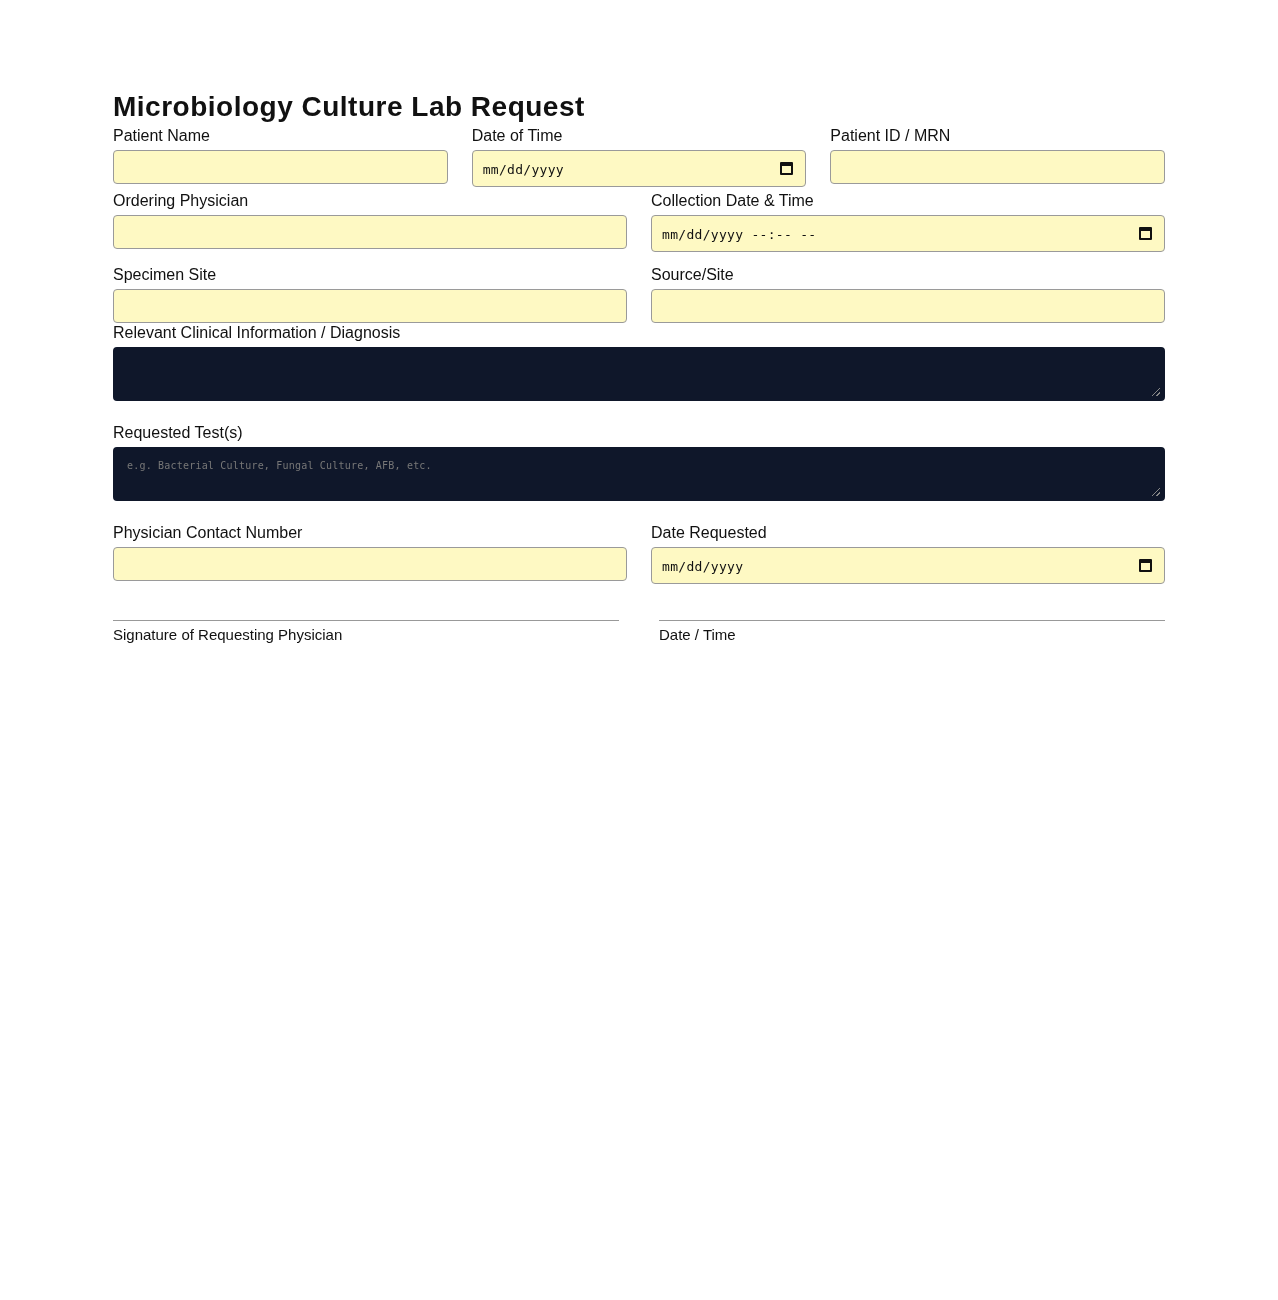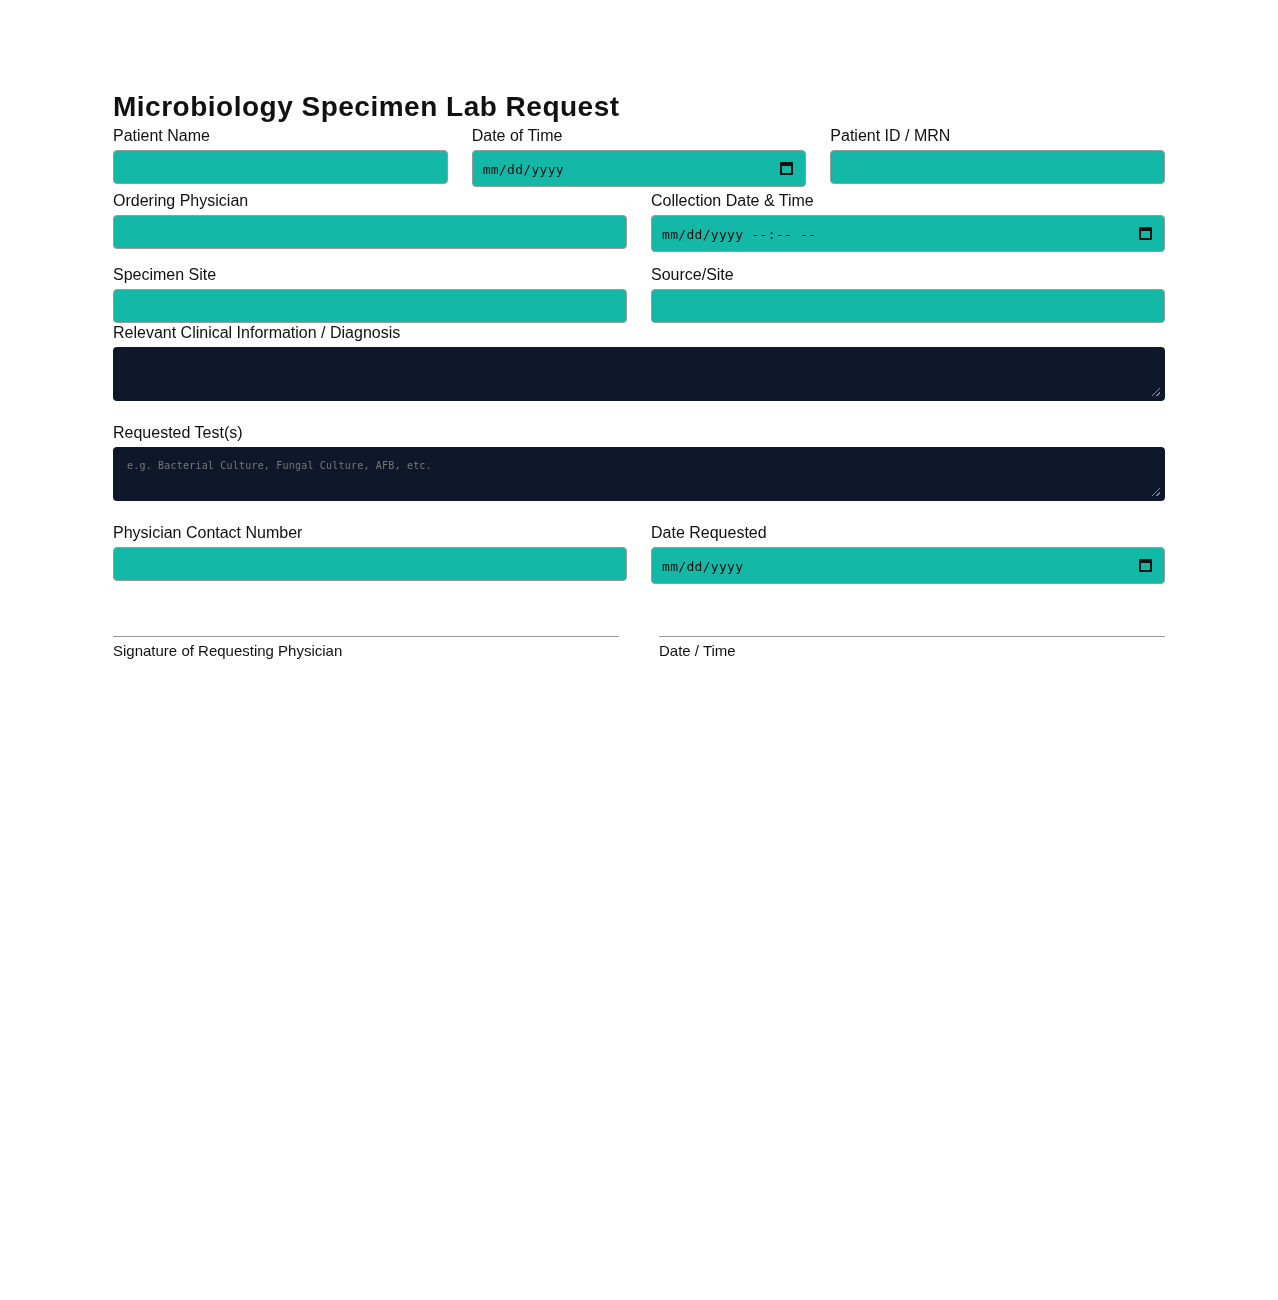--- a/index.html
+++ b/index.html
@@ -39,21 +39,21 @@
     label {
       font-size: 16px;
       line-height: 19px;
       color: #111;
       margin-bottom: 5px;
     }
     .box {
       height: 34px;
       border: 1px solid #9a9a9a;
       border-radius: 4px;
-      background: #14b8a6;
+      background: #fef9c3;
       width: 100%;
       position: relative;
       font-family: "DejaVu Sans Mono", "Liberation Mono", monospace;
       font-size: 13px;
       text-align: right;
     }
     .box.date { height: 37px; }
     .date-text {
       position: absolute;
       left: 10px;
@@ -109,21 +109,21 @@
       padding-top: 5px;
       font-size: 15px;
       line-height: 17px;
       color: #111;
     }
   </style>
 </head>
 <body>
 
 <div class="page">
-  <h1>Microbiology Specimen Lab Request</h1>
+  <h1>Microbiology Culture Lab Request</h1>
 
   <div class="row" style="">
     <div class="field">
       <label>Patient Name</label>
       <div class="box"></div>
     </div>
     <div class="field">
       <label>Date of Time</label>
       <div class="box date">
         <span class="date-text">mm/dd/yyyy</span>
@@ -183,17 +183,17 @@
     </div>
     <div class="field">
       <label>Date Requested</label>
       <div class="box date">
         <span class="date-text">mm/dd/yyyy</span>
         <span class="cal-icon"></span>
       </div>
     </div>
   </div>
 
-  <div class="sig-row" style="margin-top:52px;">
+  <div class="sig-row" style="margin-top:36px;">
     <div class="sig">Signature of Requesting Physician</div>
     <div class="sig">Date / Time</div>
   </div>
 </div>
 
 </body></html>

